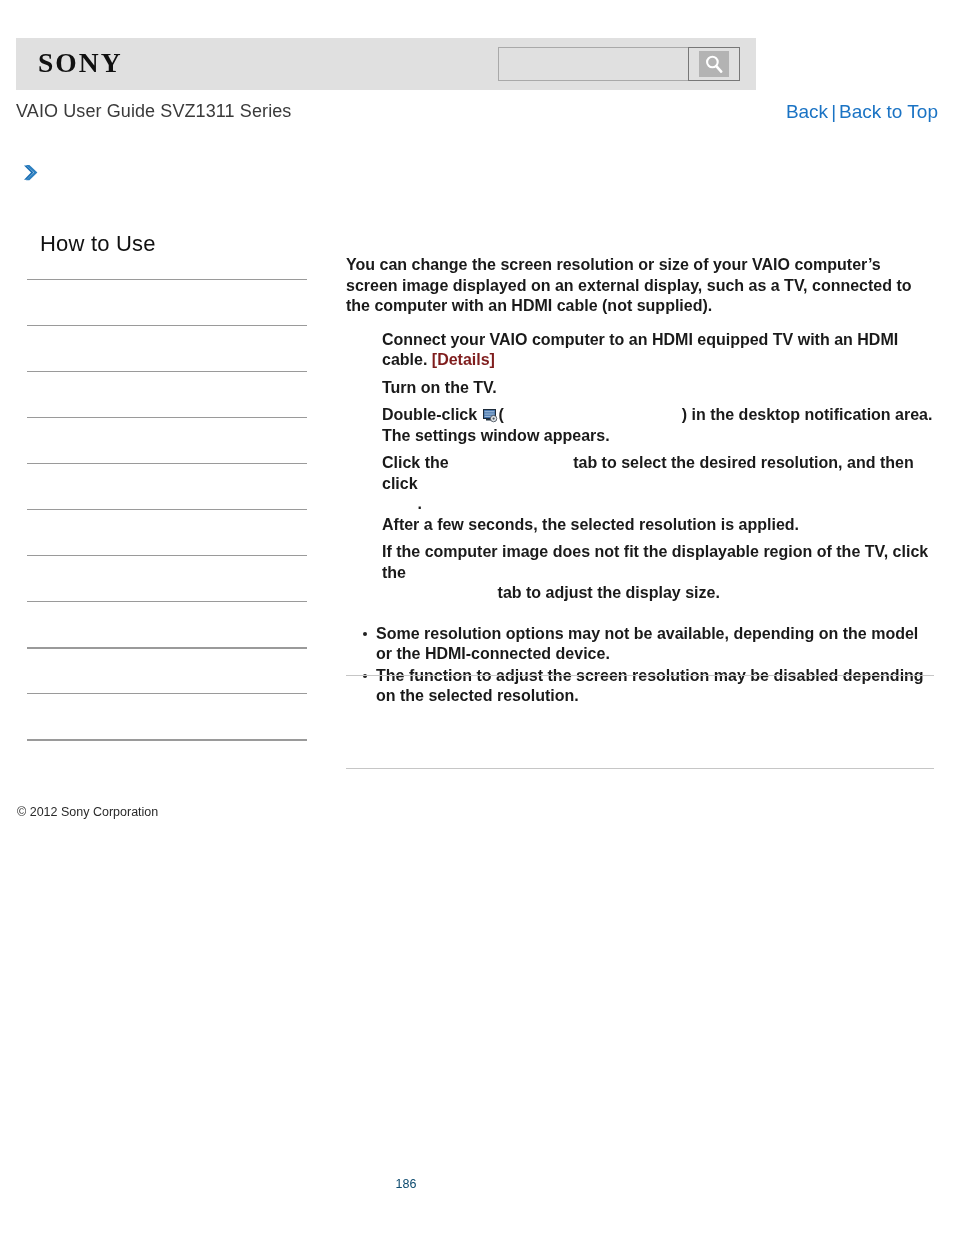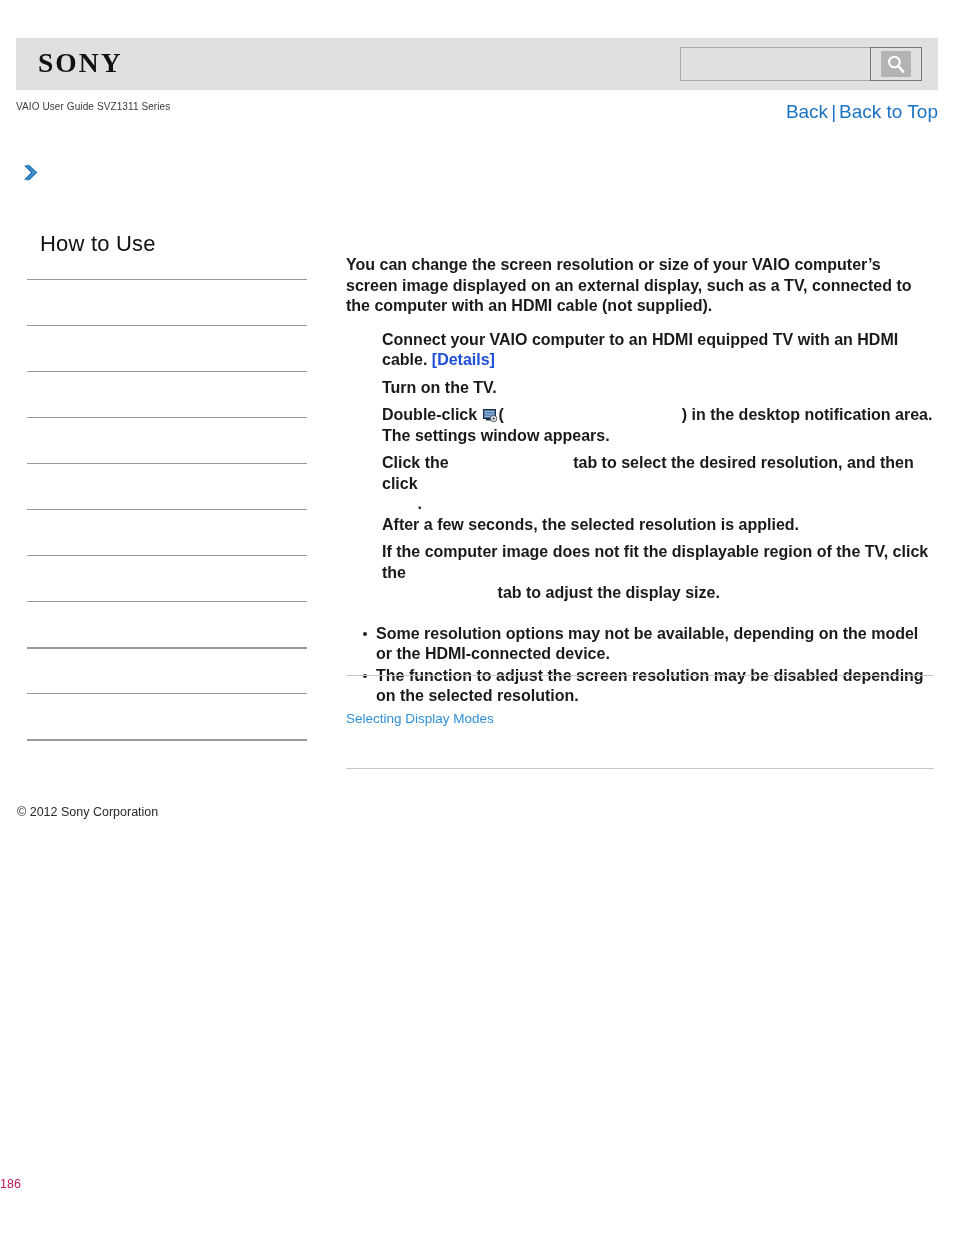--- a/index.html
+++ b/index.html
@@ -14,21 +14,21 @@
     font-family: "Liberation Sans", sans-serif;
     color: #1a1a1a;
     -webkit-font-smoothing: antialiased;
   }
 
   
   .header-band {
     position: absolute;
     left: 16px;
     top: 38px;
-    width: 922px;
+    width: 740px;
     height: 52px;
     background: #e0e0e0;
     box-sizing: border-box;
   }
   .sony-logo {
     position: absolute;
     left: 22px;
     top: 12px;
     font-family: "Liberation Serif", serif;
     font-weight: bold;
@@ -79,21 +79,21 @@
     display: flex;
     align-items: center;
     justify-content: center;
   }
 
   
   .guide-title {
     position: absolute;
     left: 16px;
     top: 101px;
-    font-size: 10px;
+    font-size: 18px;
     color: #3a3a3a;
     letter-spacing: 0.1px;
   }
   .nav-links {
     position: absolute;
     right: 16px;
     top: 101px;
     font-size: 19px;
     color: #1a73c4;
     white-space: nowrap;
@@ -170,21 +170,21 @@
     line-height: 20.5px;
   }
   .sub-note {
     display: block;
   }
   .gap-bold {
     display: inline-block;
     white-space: pre;
   }
   .inline-link {
-    color: #1d4ed8;
+    color: #7f1d1d;
     text-decoration: none;
     margin-top: 10px;
   }
   .icon-inline {
     display: inline-block;
     width: 15px;
     height: 14px;
     vertical-align: -3px;
     margin: 0 1px;
   }
@@ -247,23 +247,23 @@
     left: 17px;
     top: 805px;
     font-size: 12.5px;
     color: #2a2a2a;
   }
   .page-number {
     position: absolute;
     left: 0;
     top: 1177px;
     width: 812px;
-    text-align: left;
+    text-align: center;
     font-size: 12.5px;
-    color: #be185d;
+    color: #0c4a6e;
   }
 </style>
 </head>
 <body>
 
 <div class="header-band">
   <div class="sony-logo">SONY</div>
 
   <div class="search-wrap">
     <input class="search-input" type="text" value="" placeholder="" style="">
@@ -356,19 +356,18 @@
   <ul class="notes">
     <li>Some resolution options may not be available, depending on the model or the HDMI-connected device.</li>
     <li>The function to adjust the screen resolution may be disabled depending on the selected resolution.</li>
   </ul>
 
 </div>
 
 <hr class="rule rule-top">
 
 <div class="related">
-  <a href="#">Selecting Display Modes</a>
 </div>
 
 <hr class="rule rule-bottom">
 
 <div class="copyright">© 2012 Sony Corporation</div>
 <div class="page-number">186</div>
 
 </body></html>

